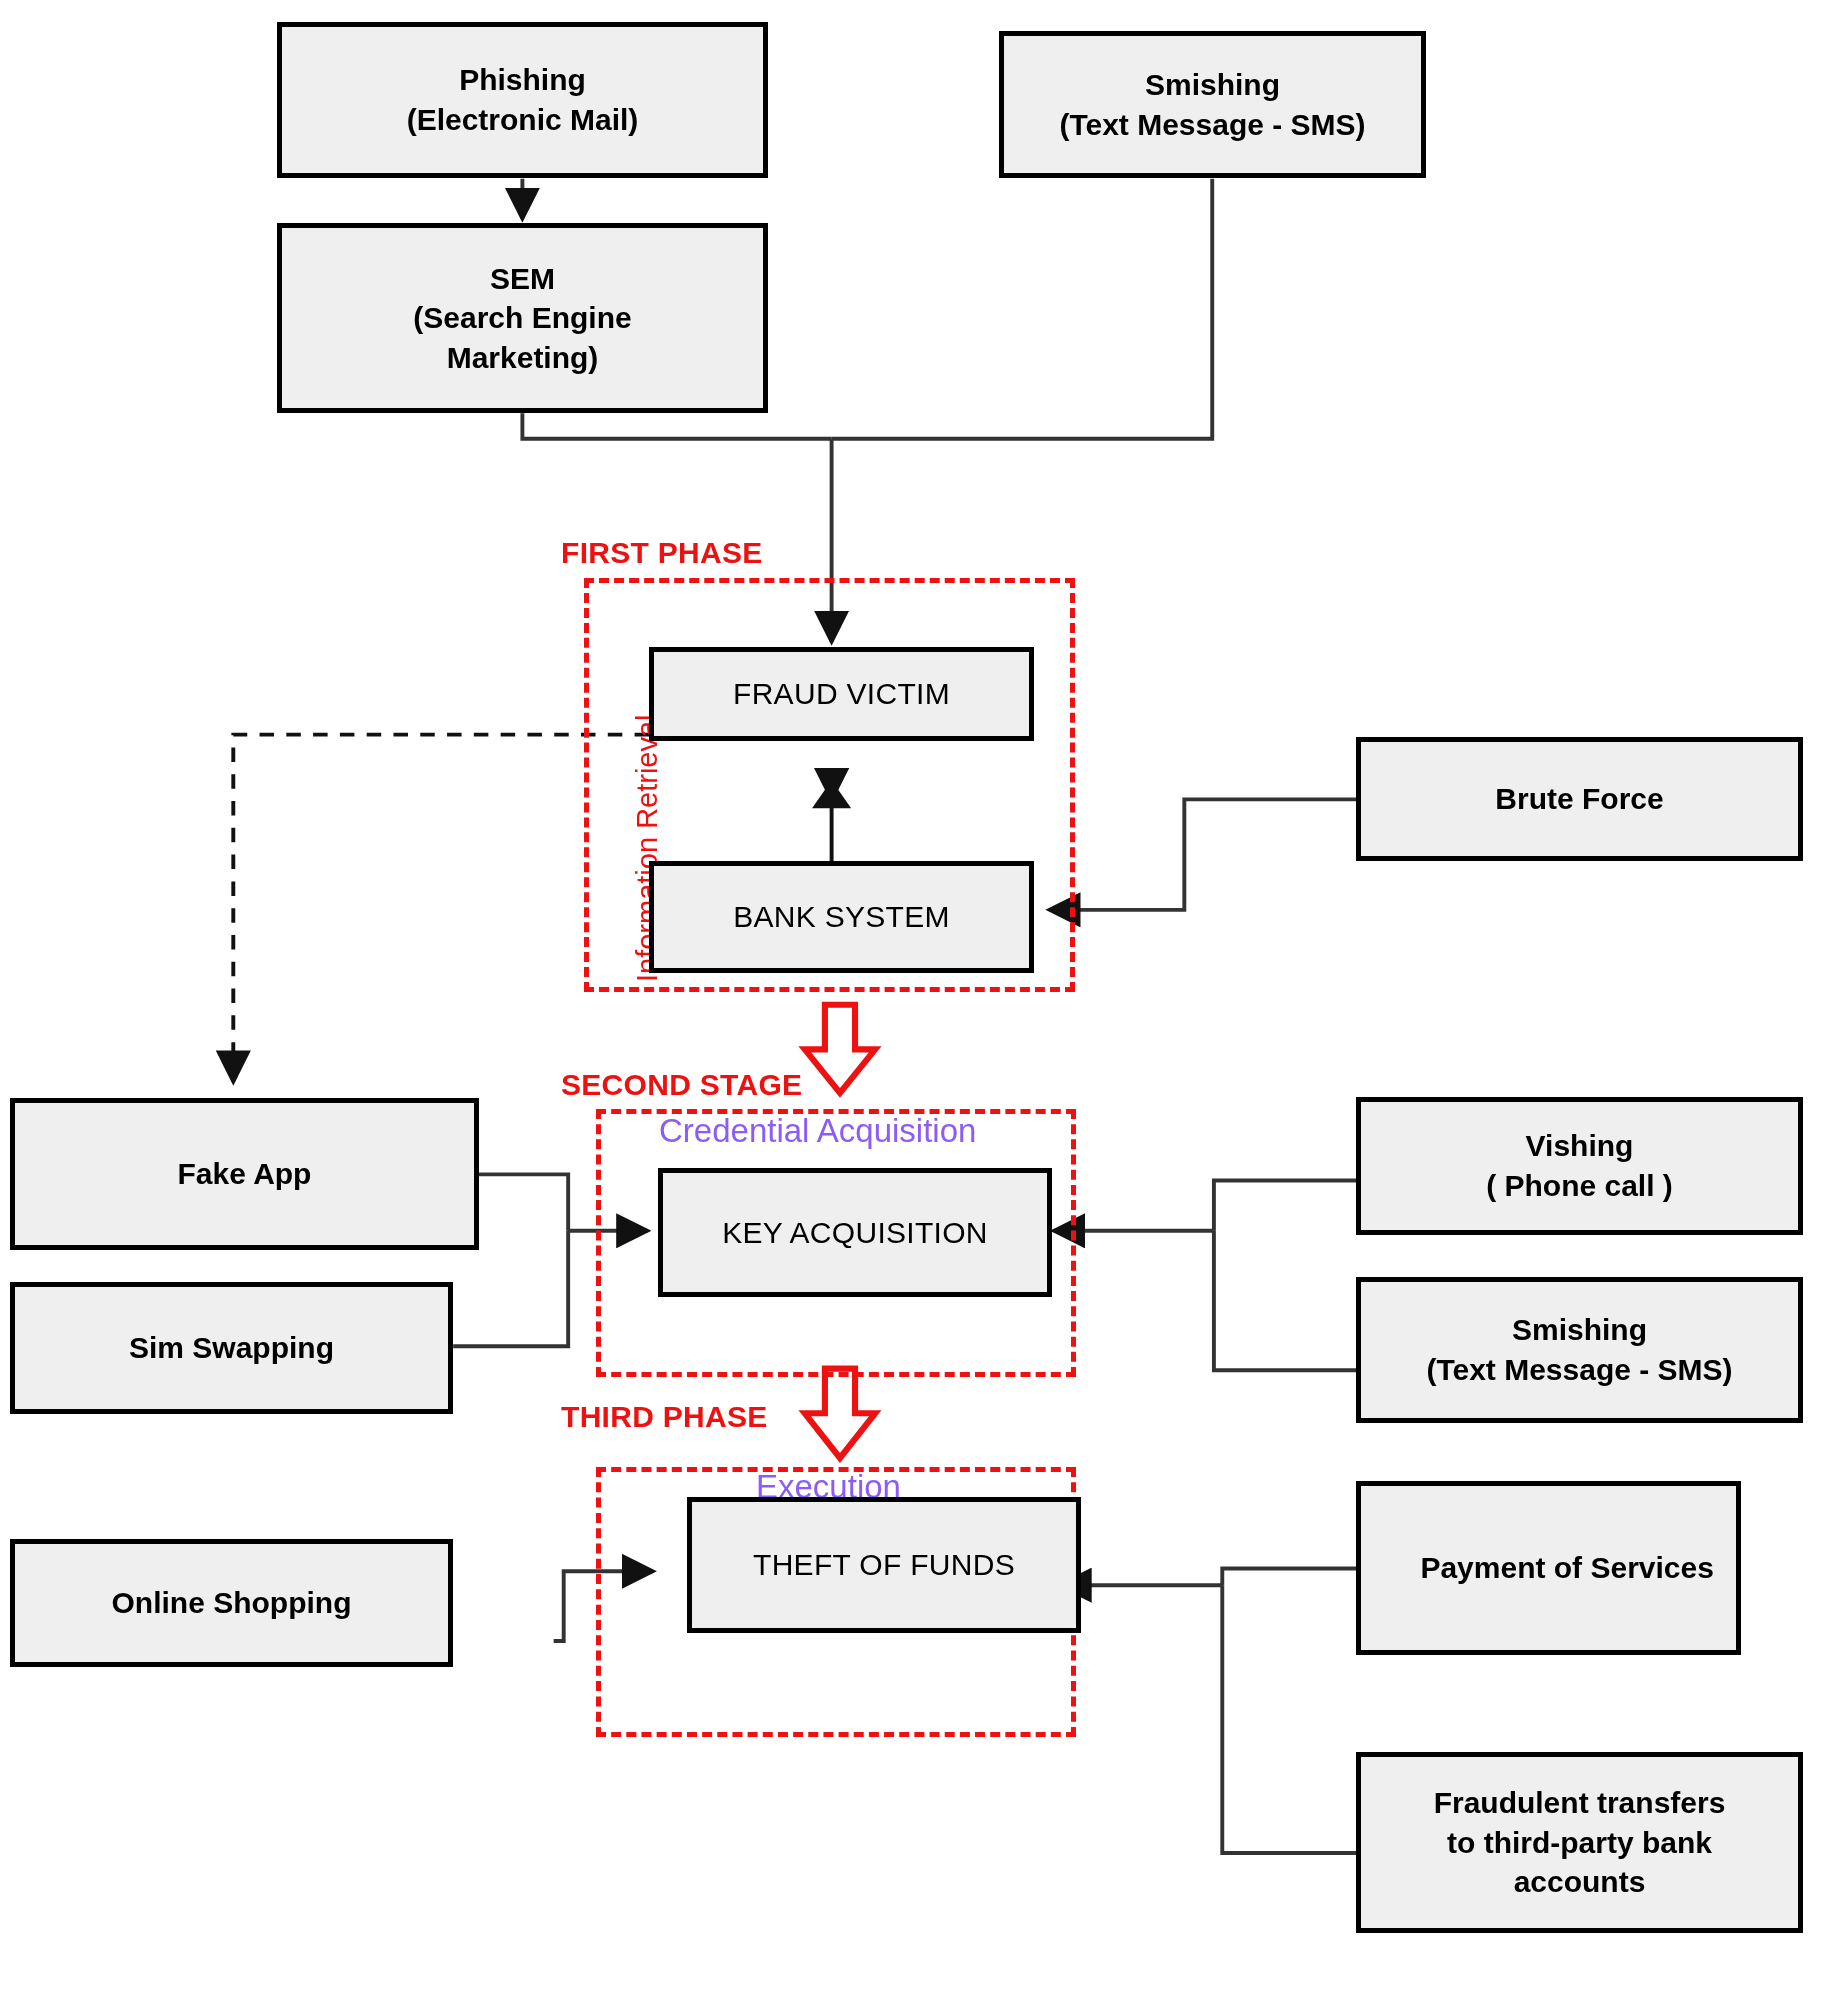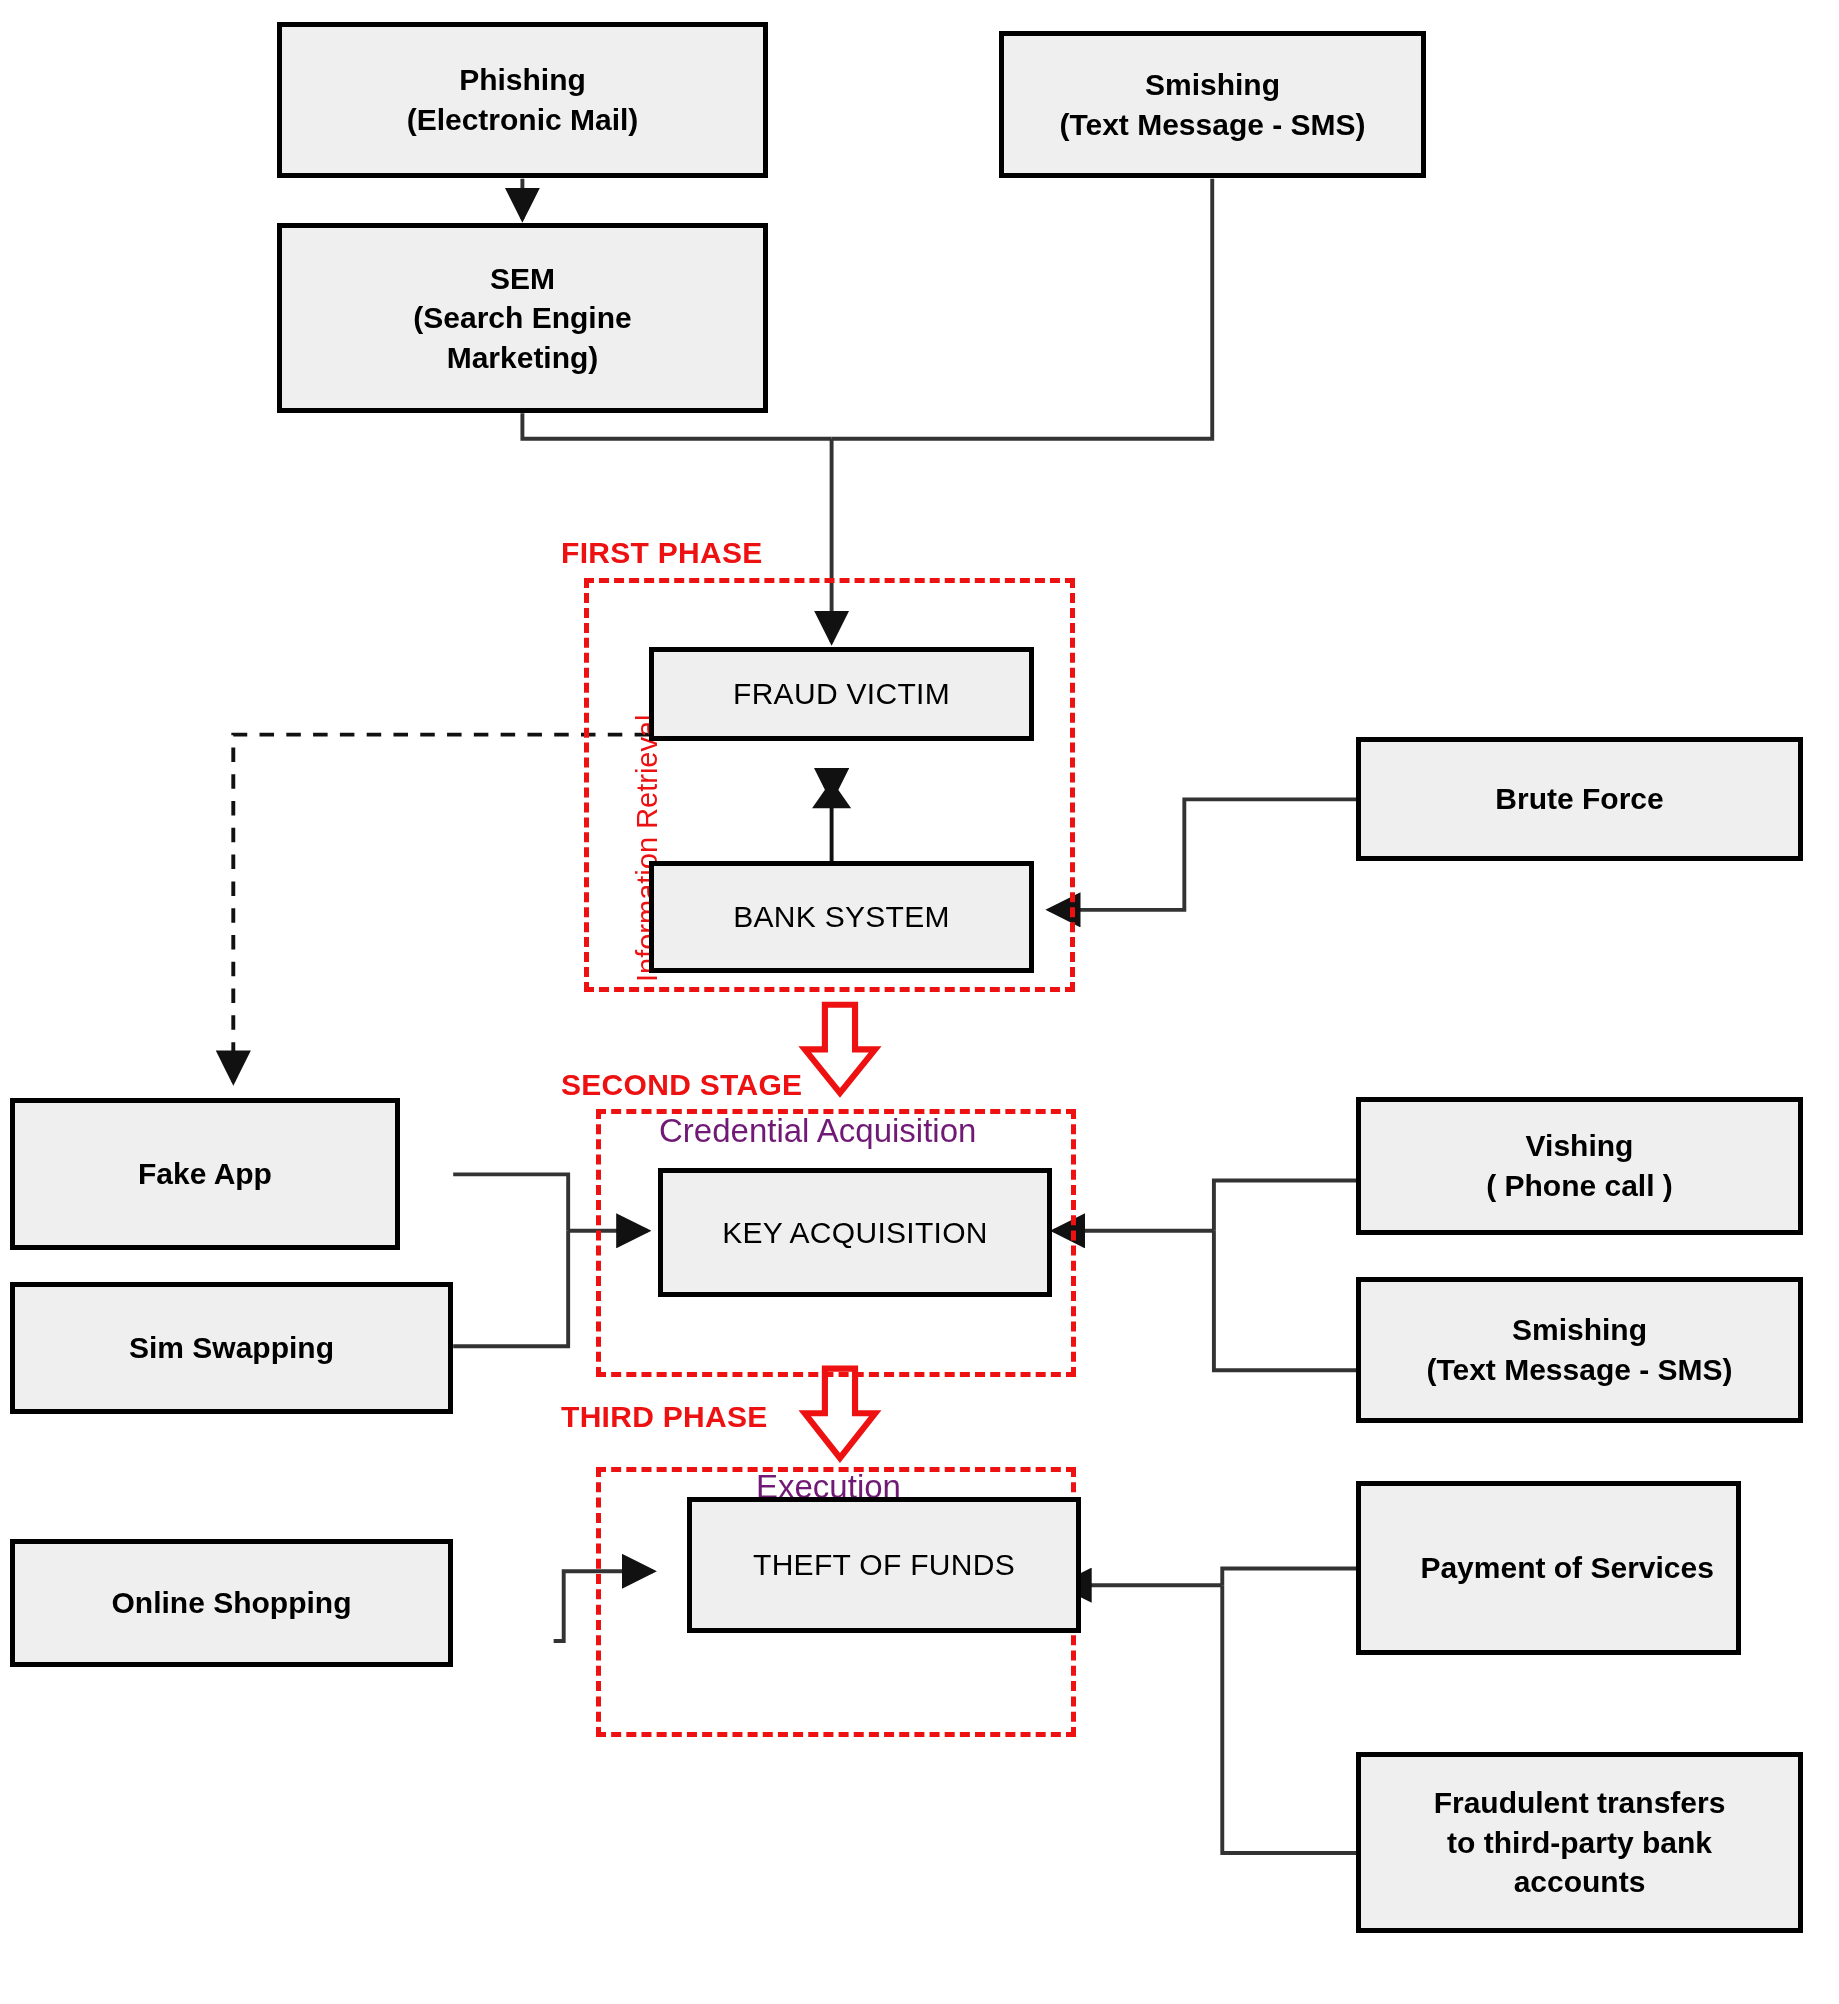--- a/index.html
+++ b/index.html
@@ -53,21 +53,21 @@
     position: absolute;
     color: #ee1111;
     font-weight: bold;
     font-size: 30px;
     letter-spacing: 0.3px;
     white-space: nowrap;
     font-family: "Liberation Sans", sans-serif;
   }
   .stagelabel {
     position: absolute;
-    color: #701a75;
+    color: #8b5cf6;
     font-weight: normal;
     font-size: 33px;
     white-space: nowrap;
     font-family: "Liberation Sans", sans-serif;
   }
   .vlabel {
     position: absolute;
     color: #ee1111;
     font-weight: normal;
     font-size: 29px;
@@ -212,21 +212,21 @@
   </div>
 
   <div class="node core" style="left:649px; top:861px; width:385px; height:112px;">
     <span class="lbl">BANK SYSTEM</span>
   </div>
 
   <div class="node" style="left:1356px; top:737px; width:447px; height:124px;">
     <span class="lbl">Brute Force</span>
   </div>
 
-  <div class="node" style="left:10px; top:1098px; width:390px; height:152px;">
+  <div class="node" style="left:10px; top:1098px; width:469px; height:152px;">
     <span class="lbl">Fake App</span>
   </div>
 
   <div class="node" style="left:10px; top:1282px; width:443px; height:132px;">
     <span class="lbl">Sim Swapping</span>
   </div>
 
   <div class="node core" style="left:658px; top:1168px; width:394px; height:129px;">
     <span class="lbl">KEY ACQUISITION</span>
   </div>

